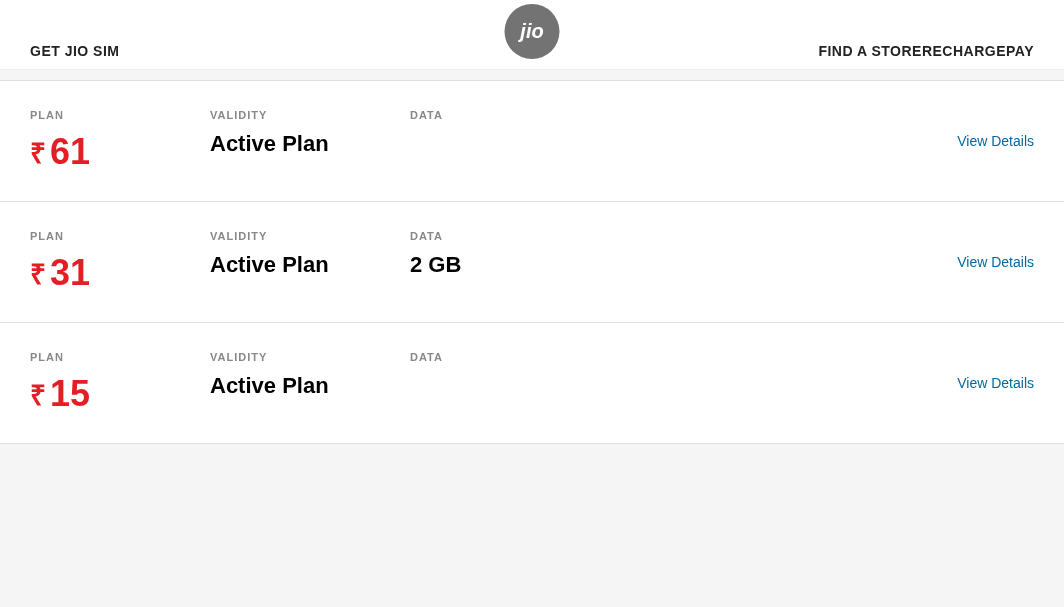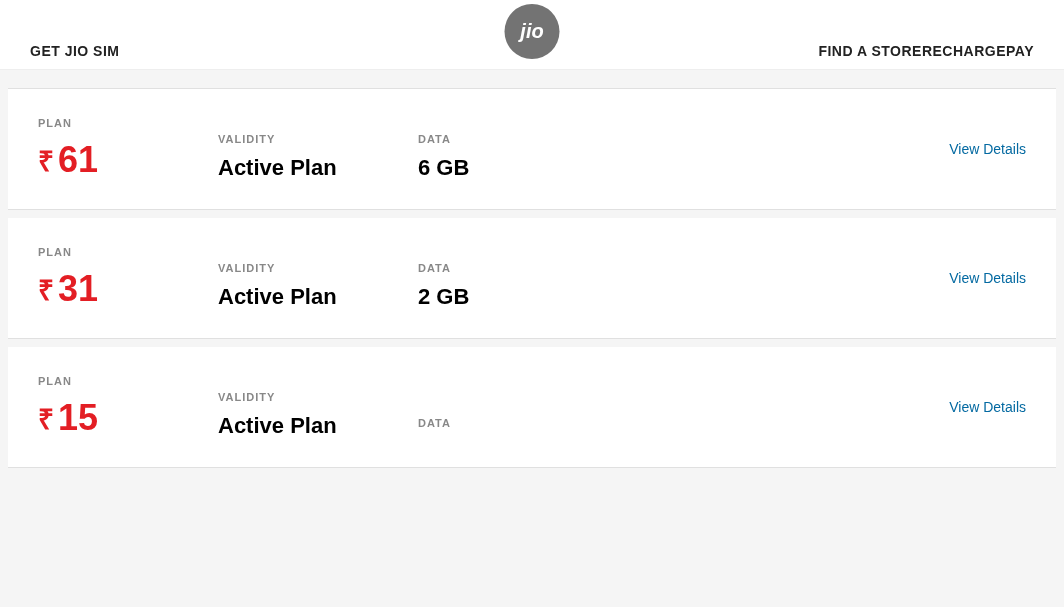--- a/index.html
+++ b/index.html
@@ -74,25 +74,25 @@
     
     .content {
       background: #f5f5f5;
       min-height: 540px;
       padding: 10px 0;
     }
 
     
     .plan-row {
       background: #fff;
-      margin: 8px;
+      margin: 0;
       padding: 28px 30px;
       border-bottom: 1px solid #e0e0e0;
       display: flex;
-      align-items: flex-end;
+      align-items: flex-start;
       min-height: 110px;
     }
 
     .plan-row:first-child {
       border-top: 1px solid #e0e0e0;
     }
 
     .plan-cell {
       display: flex;
       flex-direction: column;
@@ -181,21 +181,20 @@
         <span class="rupee-symbol">₹</span>
         <span>61</span>
       </div>
     </div>
     <div class="plan-cell validity-cell">
       <span class="cell-label">VALIDITY</span>
       <span class="cell-value">Active Plan</span>
     </div>
     <div class="plan-cell data-cell">
       <span class="cell-label">DATA</span>
-      <span class="cell-value">6 GB</span>
     </div>
     <a class="view-details-link">View Details</a>
   </div>
 
   <div class="plan-row">
     <div class="plan-cell plan-amount">
       <span class="cell-label">PLAN</span>
       <div class="plan-price">
         <span class="rupee-symbol">₹</span>
         <span>31</span>

